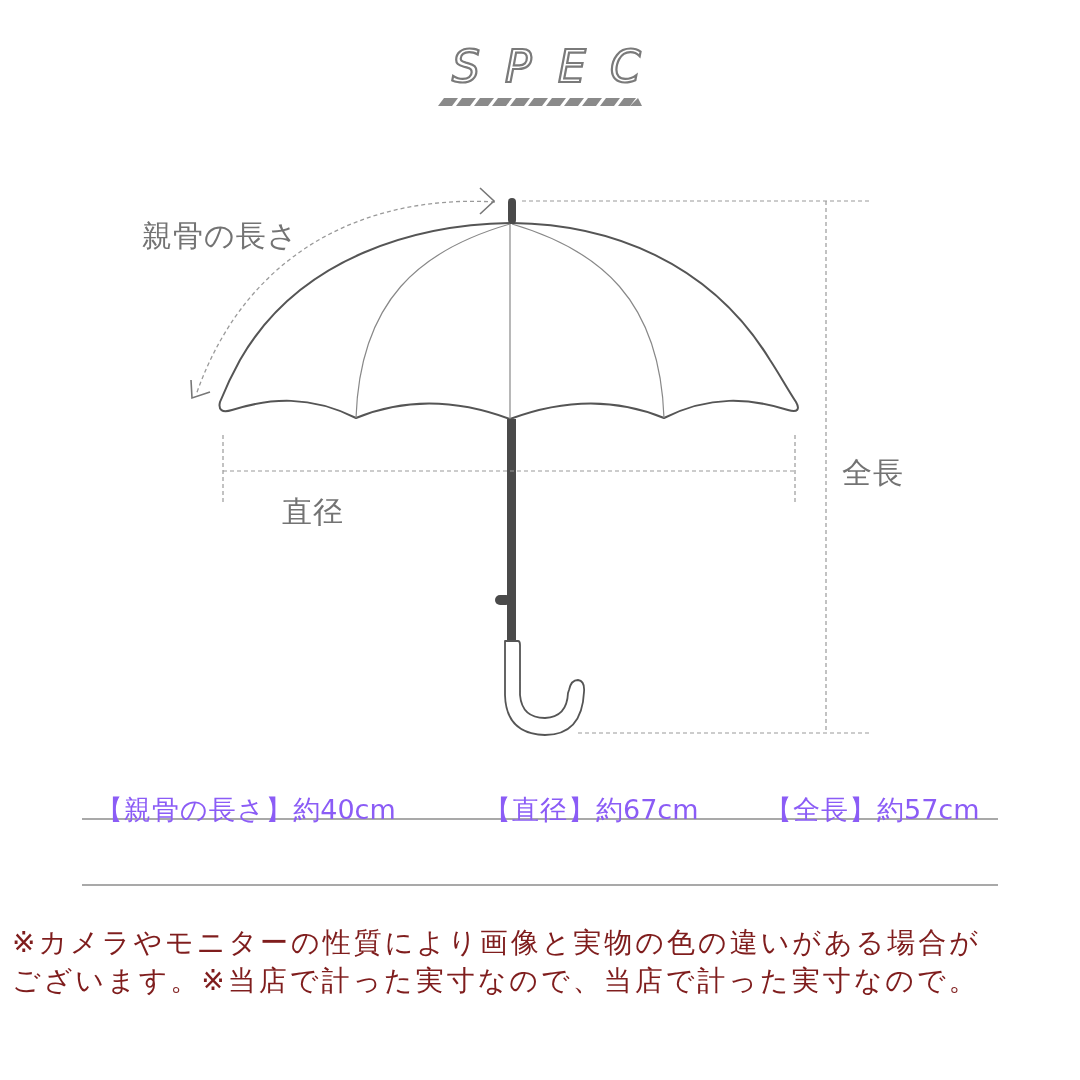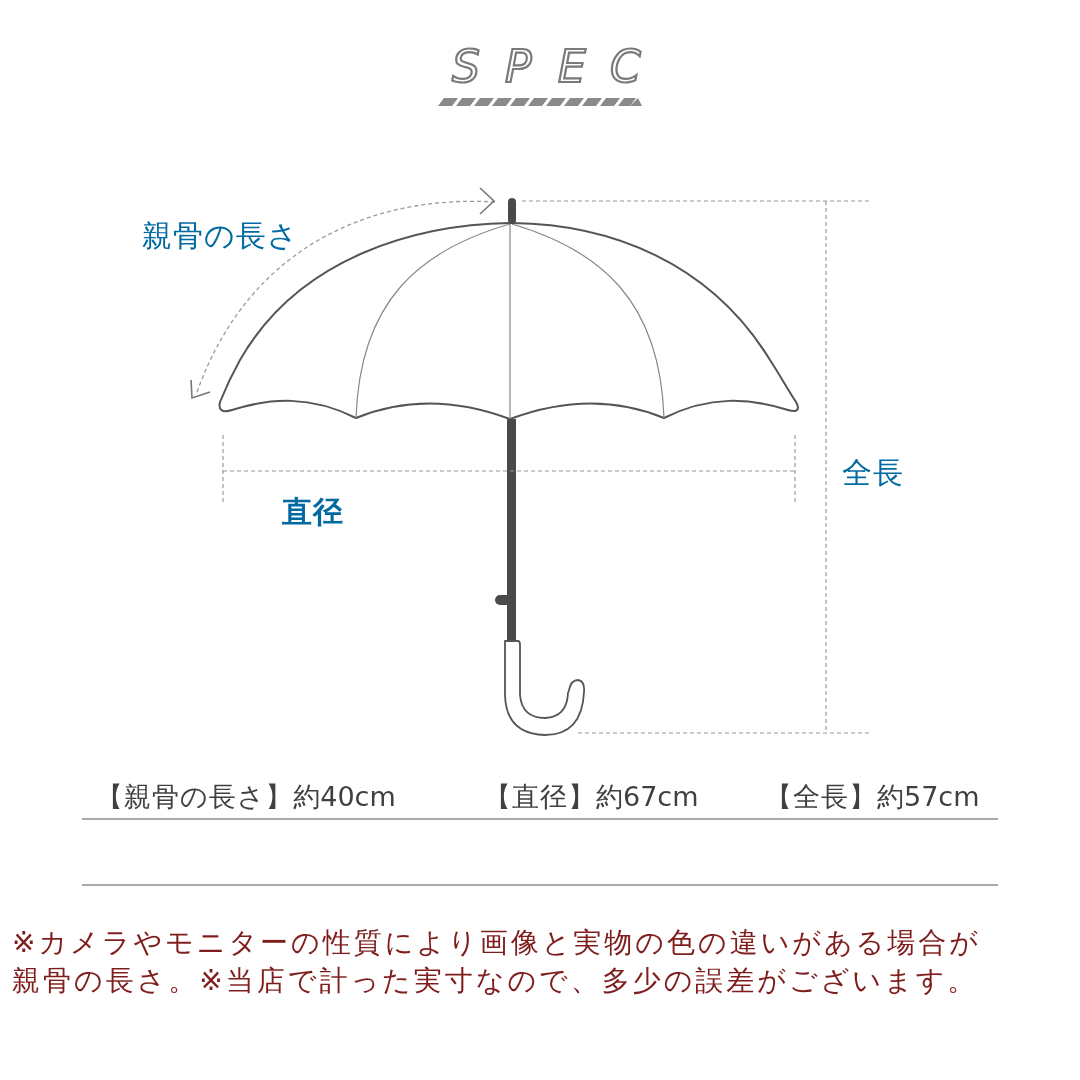--- a/index.html
+++ b/index.html
@@ -20,43 +20,43 @@
     
     #title {
       left: 0; top: 38px; width: 1080px; height: 60px;
       text-align: center;
     }
     #title-svg { position: absolute; left: 430px; top: 0; }
 
     
     .diag-label {
       font-size: 30px;
-      color: #0369a1;
+      color: #737373;
       letter-spacing: 1px;
       white-space: nowrap;
     }
     #label-rib { left: 142px; top: 216px; }
-    #label-diameter { left: 282px; top: 492px; font-weight: bold; }
+    #label-diameter { left: 282px; top: 492px; }
     #label-total { left: 842px; top: 453px; }
 
     
     .spec-row {
       position: absolute;
       left: 82px;
       width: 916px;
       height: 46px;
       border-bottom: 2px solid #a9a9a9;
     }
     #spec-row-0 { top: 772px; }
     #spec-row-1 { top: 838px; }
     .spec-cell {
       position: absolute;
-      top: 7px;
+      top: 20px;
       font-size: 27px;
-      color: #404040;
+      color: #8b5cf6;
       white-space: nowrap;
     }
     .spec-cell .bracket-label { letter-spacing: 1px; }
     .spec-cell.c0 { left: 14px; }
     .spec-cell.c1 { left: 402px; }
     .spec-cell.c2 { left: 683px; }
 
     
     #note {
       left: 12px; top: 924px; width: 1068px;
@@ -159,14 +159,14 @@
   <div class="spec-cell c2">
     <span class="bracket-label">【全長】</span><span>約57cm</span>
   </div>
 </div>
 
 <div id="spec-row-1" class="spec-row">
 </div>
 
 <div id="note" class="abs">
   <div>※カメラやモニターの性質により画像と実物の色の違いがある場合が</div>
-  <div>親骨の長さ。※当店で計った実寸なので、多少の誤差がございます。</div>
+  <div>ございます。※当店で計った実寸なので、当店で計った実寸なので。</div>
 </div>
 
 </body></html>

